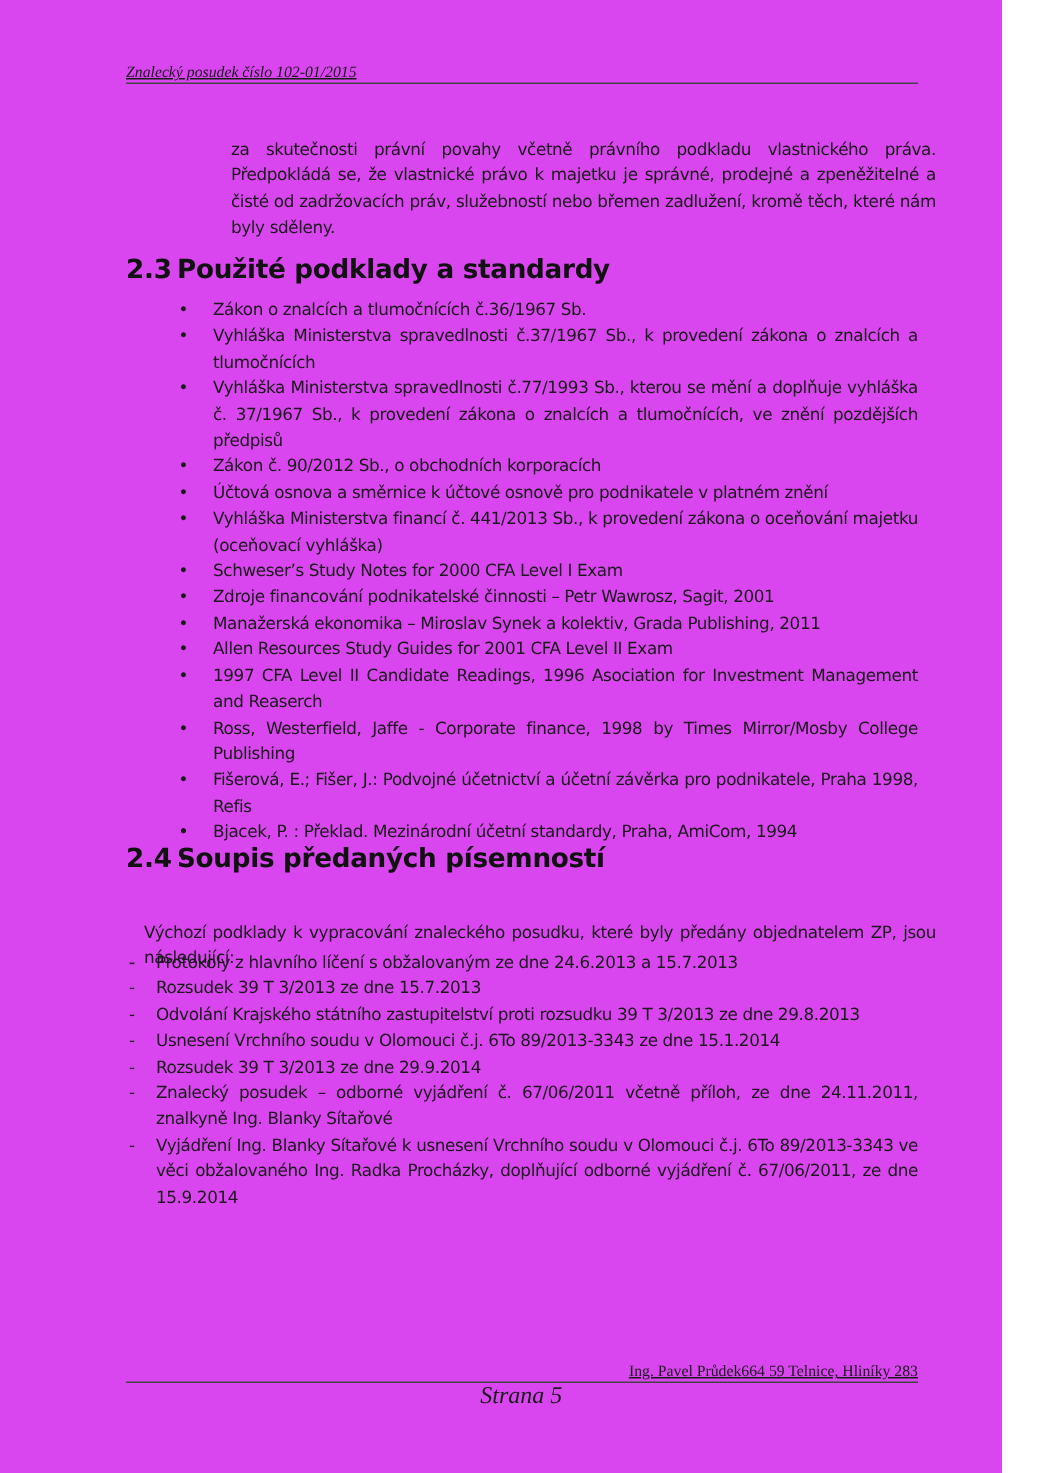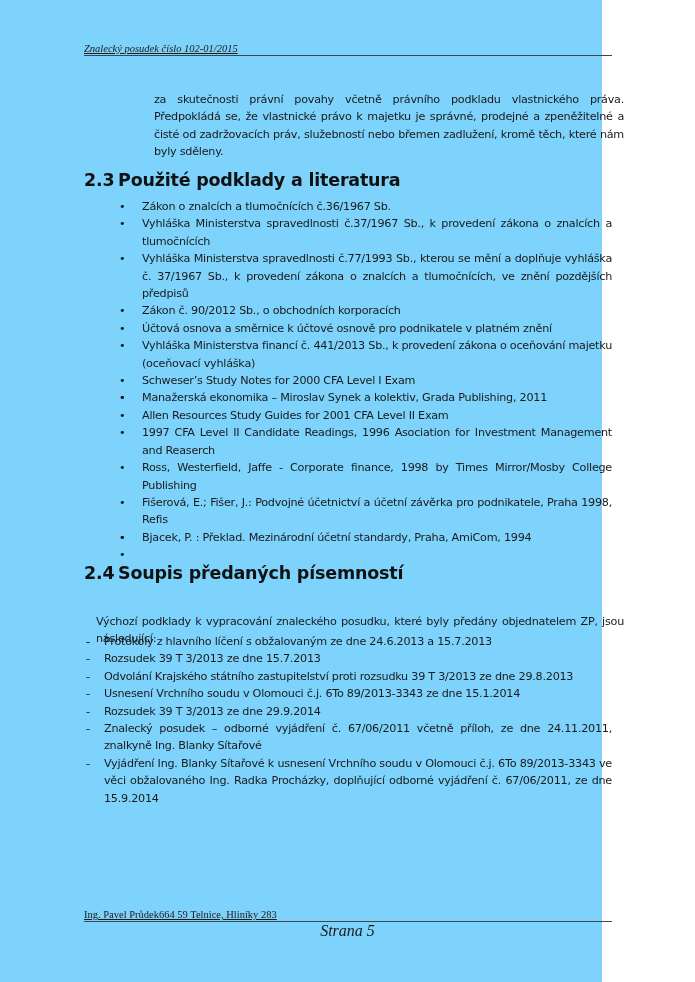--- a/index.html
+++ b/index.html
@@ -1,17 +1,17 @@
 <!DOCTYPE html>
 <html><head>
 <meta charset="utf-8">
 <style>
   html, body { margin: 0; padding: 0; background: #ffffff; }
   body { width: 695px; height: 982px; position: relative; overflow: hidden; color: #1a1a1a; }
-  .page { position: absolute; left: 0; top: 0; width: 602px; height: 982px; background: #7dd3fc; }
+  .page { position: absolute; left: 0; top: 0; width: 668px; height: 982px; background: #d946ef; }
 
   .hdr { position: absolute; left: 84px; top: 38px; width: 528px; height: 16px;
          font-family: "Liberation Serif", serif; font-style: italic; font-size: 10.5px;
          border-bottom: 1px solid #444; display: flex; justify-content: space-between; align-items: flex-end;
          padding-bottom: 1px; text-decoration: underline; }
 
   .body-text { font-family: "DejaVu Sans", sans-serif; font-size: 11.2px; line-height: 17.4px; letter-spacing: -0.25px; }
 
   .intro { position: absolute; left: 142px; top: 79px; width: 470px; text-align: justify; }
 
@@ -26,49 +26,49 @@
   ul.bullets li .bul { position: absolute; left: 119px; top: 0; }
 
   .p24 { position: absolute; left: 84px; top: 601px; width: 528px; text-align: justify; }
 
   ul.dashes { position: absolute; left: 0; top: 633px; margin: 0; padding: 0; list-style: none; width: 612px; }
   ul.dashes li { position: relative; padding-left: 104px; text-align: justify; }
   ul.dashes li .dash { position: absolute; left: 86px; top: 0; }
 
   .ftr { position: absolute; left: 84px; top: 905px; width: 528px; height: 15px;
          font-family: "Liberation Serif", serif; font-size: 10.5px;
-         border-bottom: 1px solid #444; display: flex; justify-content: flex-start; align-items: flex-end;
+         border-bottom: 1px solid #444; display: flex; justify-content: flex-end; align-items: flex-end;
          padding-bottom: 1px; text-decoration: underline; }
   .pagenum { position: absolute; left: 0; width: 695px; top: 922px; text-align: center;
              font-family: "Liberation Serif", serif; font-style: italic; font-size: 16px; }
 </style>
 </head>
 <body>
 
 <div class="page">
 
   <div class="hdr">
     <span>Znalecký posudek číslo 102-01/2015</span>
   </div>
 
   <p class="intro body-text" style="margin:12px">za skutečnosti právní povahy včetně právního podkladu vlastnického práva. Předpokládá se, že vlastnické právo k majetku je správné, prodejné a zpeněžitelné a čisté od zadržovacích práv, služebností nebo břemen zadlužení, kromě těch, které nám byly sděleny.</p>
 
   <div class="h2" id="h23">
-    <span class="num">2.3</span><span>Použité podklady a literatura</span>
+    <span class="num">2.3</span><span>Použité podklady a standardy</span>
   </div>
 
   <ul class="bullets body-text">
     <li><span class="bul">•</span><span>Zákon o znalcích a tlumočnících č.36/1967 Sb.</span></li>
     <li><span class="bul">•</span><span>Vyhláška Ministerstva spravedlnosti č.37/1967 Sb., k provedení zákona o znalcích a tlumočnících</span></li>
     <li><span class="bul">•</span><span>Vyhláška Ministerstva spravedlnosti č.77/1993 Sb., kterou se mění a doplňuje vyhláška č. 37/1967 Sb., k provedení zákona o znalcích a tlumočnících, ve znění pozdějších předpisů</span></li>
     <li><span class="bul">•</span><span>Zákon č. 90/2012 Sb., o obchodních korporacích</span></li>
     <li><span class="bul">•</span><span>Účtová osnova a směrnice k účtové osnově pro podnikatele v platném znění</span></li>
     <li><span class="bul">•</span><span>Vyhláška Ministerstva financí č. 441/2013 Sb., k provedení zákona o oceňování majetku (oceňovací vyhláška)</span></li>
     <li><span class="bul">•</span><span>Schweser’s  Study Notes for 2000 CFA Level I Exam</span></li>
-    <li><span class="bul">•</span></li>
+    <li><span class="bul">•</span><span>Zdroje financování podnikatelské činnosti – Petr Wawrosz, Sagit, 2001</span></li>
     <li><span class="bul">•</span><span>Manažerská ekonomika – Miroslav Synek a kolektiv, Grada Publishing, 2011</span></li>
     <li><span class="bul">•</span><span>Allen Resources Study Guides for 2001 CFA Level II Exam</span></li>
     <li><span class="bul">•</span><span>1997 CFA Level II Candidate Readings, 1996 Asociation for Investment Management and Reaserch</span></li>
     <li><span class="bul">•</span><span>Ross, Westerfield, Jaffe - Corporate finance, 1998 by Times Mirror/Mosby College Publishing</span></li>
     <li><span class="bul">•</span><span>Fišerová, E.; Fišer, J.: Podvojné účetnictví a účetní závěrka pro podnikatele, Praha 1998, Refis</span></li>
     <li><span class="bul">•</span></li>
     <li><span class="bul">•</span><span>Bjacek, P. : Překlad. Mezinárodní účetní standardy, Praha, AmiCom, 1994</span></li>
     <li><span class="bul">•</span></li>
   </ul>
 

